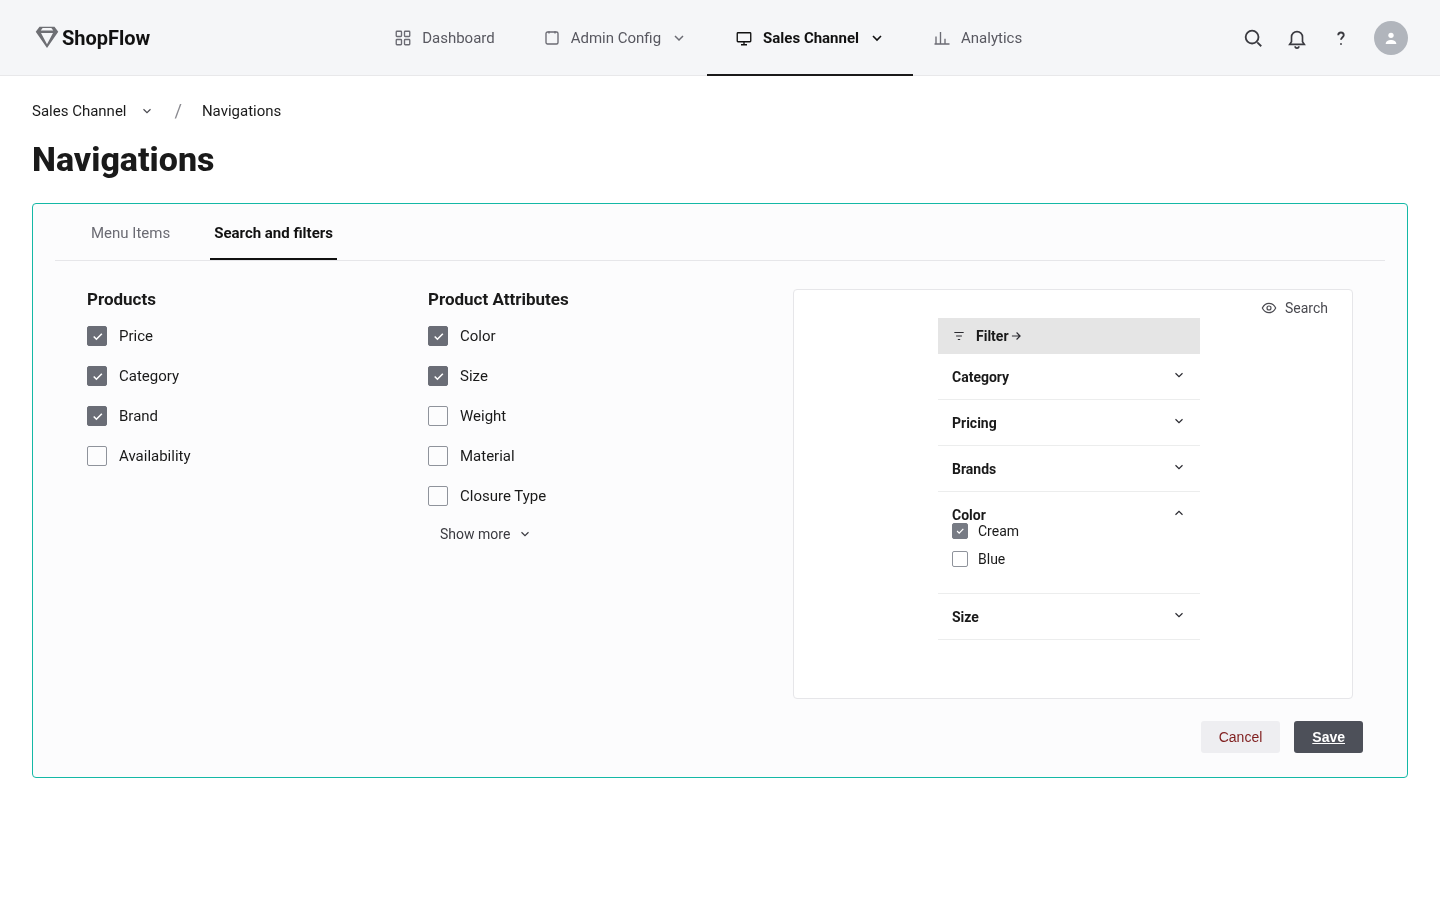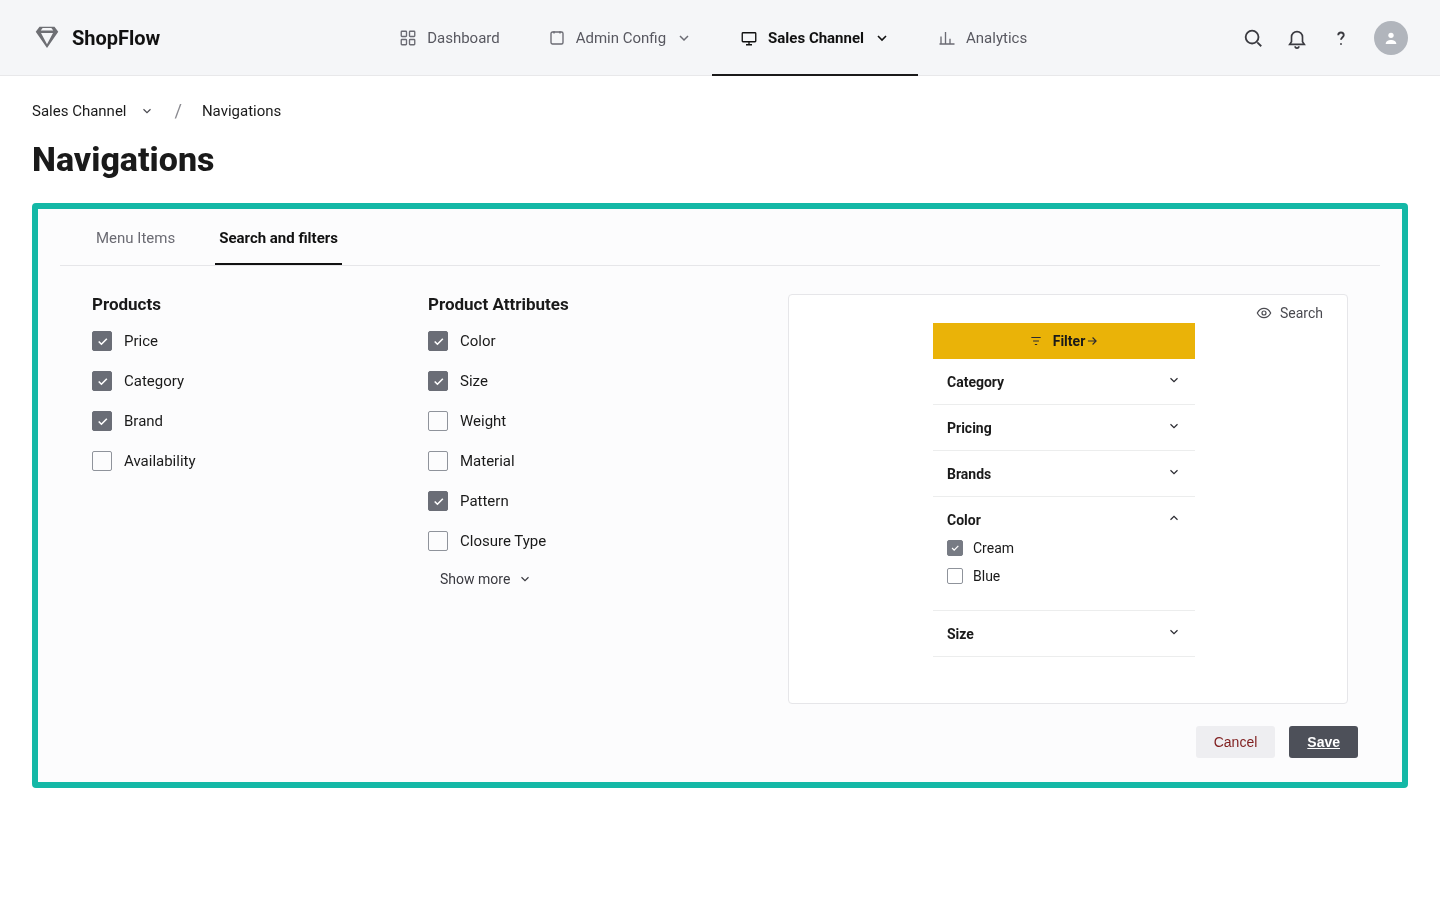--- a/index.html
+++ b/index.html
@@ -15,21 +15,20 @@
     display: flex;
     align-items: center;
     height: 76px;
     padding: 0 32px;
     background: #f5f6f8;
     border-bottom: 1px solid #e8e8ea;
   }
   .brand {
     display: flex;
     align-items: center;
-    gap: 10px;
     margin-right: 24px;
   }
   .brand-logo { width: 30px; height: 30px; color:#6e6f74;}
   .brand-name { font-size: 20px; font-weight: 700; color:#111; }
   .nav-center {
     flex: 1;
     display: flex;
     justify-content: center;
     gap: 48px;
   }
@@ -68,21 +67,21 @@
   .breadcrumb{
     display:flex; align-items:center; gap:20px;
     color:#1a1a1a; font-size:15px; margin-bottom:18px;
   }
   .breadcrumb .sep{ color:#8a8a90; font-size:18px;}
   .breadcrumb .crumb{ display:flex;align-items:center; gap:14px; cursor:pointer;}
   .breadcrumb .chev{width:14px;height:14px;color:#4a4a50;}
   .page-title{ font-size:34px; font-weight:800; margin:4px 0 24px; }
   
   .panel{
-    border:6px solid #14b8a6; border-radius:4px;
+    border:1px solid #14b8a6; border-radius:4px;
     background:#fcfcfd;
     padding: 0 0 24px;
   }
   .tabs{
     display:flex; gap:36px;
     padding: 0 32px;
     border-bottom:1px solid #e6e6e9;
     margin: 0 22px;
   }
   .tab{
@@ -138,36 +137,36 @@
     display:flex; align-items:center; gap:8px;
     justify-content:flex-end;
     color:#4a4a50; font-size:14px; margin-bottom:2px;
   }
   .preview-label svg{width:16px;height:16px;}
   .preview-inner{
     width:262px; margin-left:auto; margin-right:auto;
     position:relative; left:-4px;
   }
   .filter-head{
-    background:#eab308;
-    display:flex;align-items:center;justify-content:center;
+    background:#e5e5e5;
+    display:flex;align-items:center;justify-content:flex-start;
     padding:10px 14px; font-weight:700; font-size:14px;
   }
   .filter-head .lh{display:flex;align-items:center;gap:10px;}
   .filter-head svg{width:14px;height:14px;color:#2a2a30;}
   .accordion-item{
     border-bottom:1px solid #eceded;
     padding:14px 14px;
   }
   .accordion-head{
     display:flex; align-items:center; justify-content:space-between;
     font-weight:700; font-size:14px; cursor:pointer;
   }
   .accordion-head svg{width:14px;height:14px;color:#2a2a30;}
-  .accordion-body{ margin-top:12px;}
+  .accordion-body{ }
   .prow{
     display:flex; align-items:center; gap:10px;
     font-size:14px; margin-bottom:12px; cursor:pointer;
   }
   .pchk{
     width:16px;height:16px;border:1.5px solid #8f939b;border-radius:2px;
     display:flex;align-items:center;justify-content:center;
   }
   .pchk.checked{background:#777b84;border-color:#777b84;}
   .pchk svg{width:10px;height:10px;color:#fff;display:none;}
@@ -355,28 +354,20 @@
                   </span>
                   <span>Size</span>
                 </div>
                 <div class="chkrow">
                   <span class="chk"></span>
                   <span>Weight</span>
                 </div>
                 <div class="chkrow">
                   <span class="chk"></span>
                   <span>Material</span>
-                </div>
-                <div class="chkrow">
-                  <span class="chk checked">
-                    <svg viewBox="0 0 24 24" fill="none" stroke="currentColor" stroke-width="3">
-                      <path d="M5 12l5 5L20 7"></path>
-                    </svg>
-                  </span>
-                  <span>Pattern</span>
                 </div>
                 <div class="chkrow">
                   <span class="chk"></span>
                   <span>Closure Type</span>
                 </div>
               </div>
             <div class="showmore">
               <span>Show more</span>
               <svg viewBox="0 0 24 24" fill="none" stroke="currentColor" stroke-width="2">
                   <path d="M6 9l6 6 6-6"></path>

